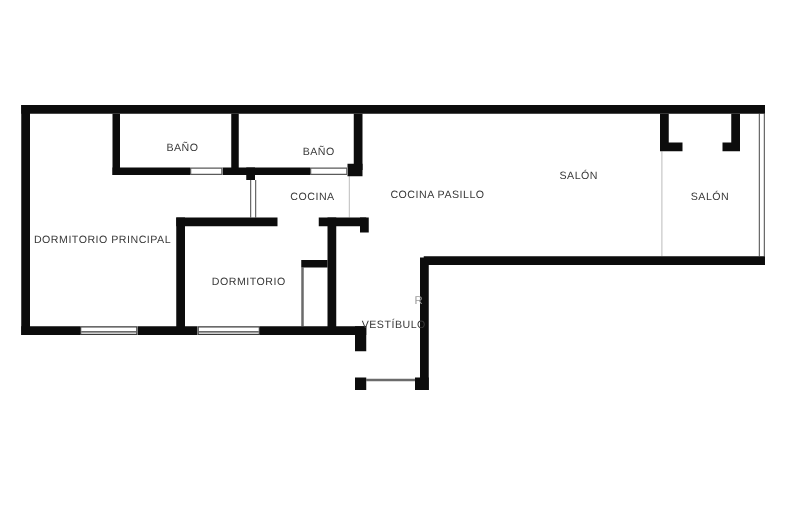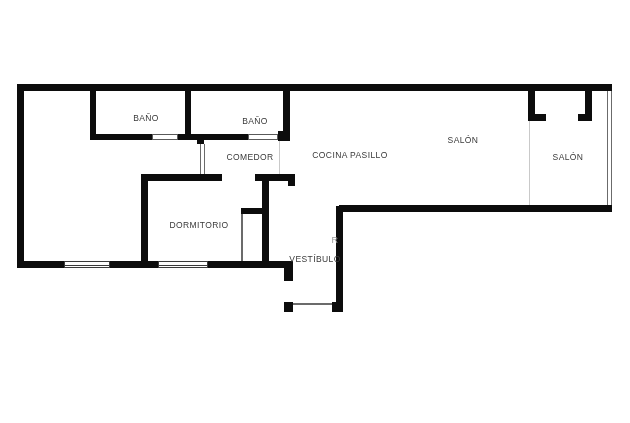--- a/index.html
+++ b/index.html
@@ -108,23 +108,24 @@
       <div class="thin" style="left: 611px; top: 91px; width: 1px; height: 114px;"></div>
       <div class="thin" style="left: 607px; top: 91px; width: 1px; height: 114px;"></div>
       <div class="thin" style="left: 293px; top: 303px; width: 39px; height: 2px;"></div>
       <div class="faint" style="left: 279px; top: 140px; width: 1px; height: 34px;"></div>
       <div class="door" style="left: 152px; top: 134px; width: 26px; height: 6px;"></div>
       <div class="door" style="left: 248px; top: 134px; width: 30px; height: 6px;"></div>
       <div class="window" style="left: 64px; top: 261px; width: 46px; height: 7px;"></div>
       <div class="window" style="left: 158px; top: 261px; width: 50px; height: 7px;"></div>
     </div>
   <div class="layer" id="labels-layer">
+      <span class="room-label" style="left: 82px; top: 191px;">DORMITORIO PRINCIPAL</span>
       <span class="room-label" style="left: 146px; top: 118px;">BAÑO</span>
       <span class="room-label" style="left: 255px; top: 121px;">BAÑO</span>
-      <span class="room-label" style="left: 250px; top: 157px;">COMEDOR</span>
+      <span class="room-label" style="left: 250px; top: 157px;">COCINA</span>
       <span class="room-label" style="left: 350px; top: 155px;">COCINA PASILLO</span>
       <span class="room-label" style="left: 463px; top: 140px;">SALÓN</span>
       <span class="room-label" style="left: 568px; top: 157px;">SALÓN</span>
       <span class="room-label" style="left: 199px; top: 225px;">DORMITORIO</span>
       <span class="room-label" style="left: 315px; top: 259px;">VESTÍBULO</span>
       <span class="room-label muted" style="left: 335px; top: 240px;">R</span>
     </div>
 </div>
 
 </body></html>

